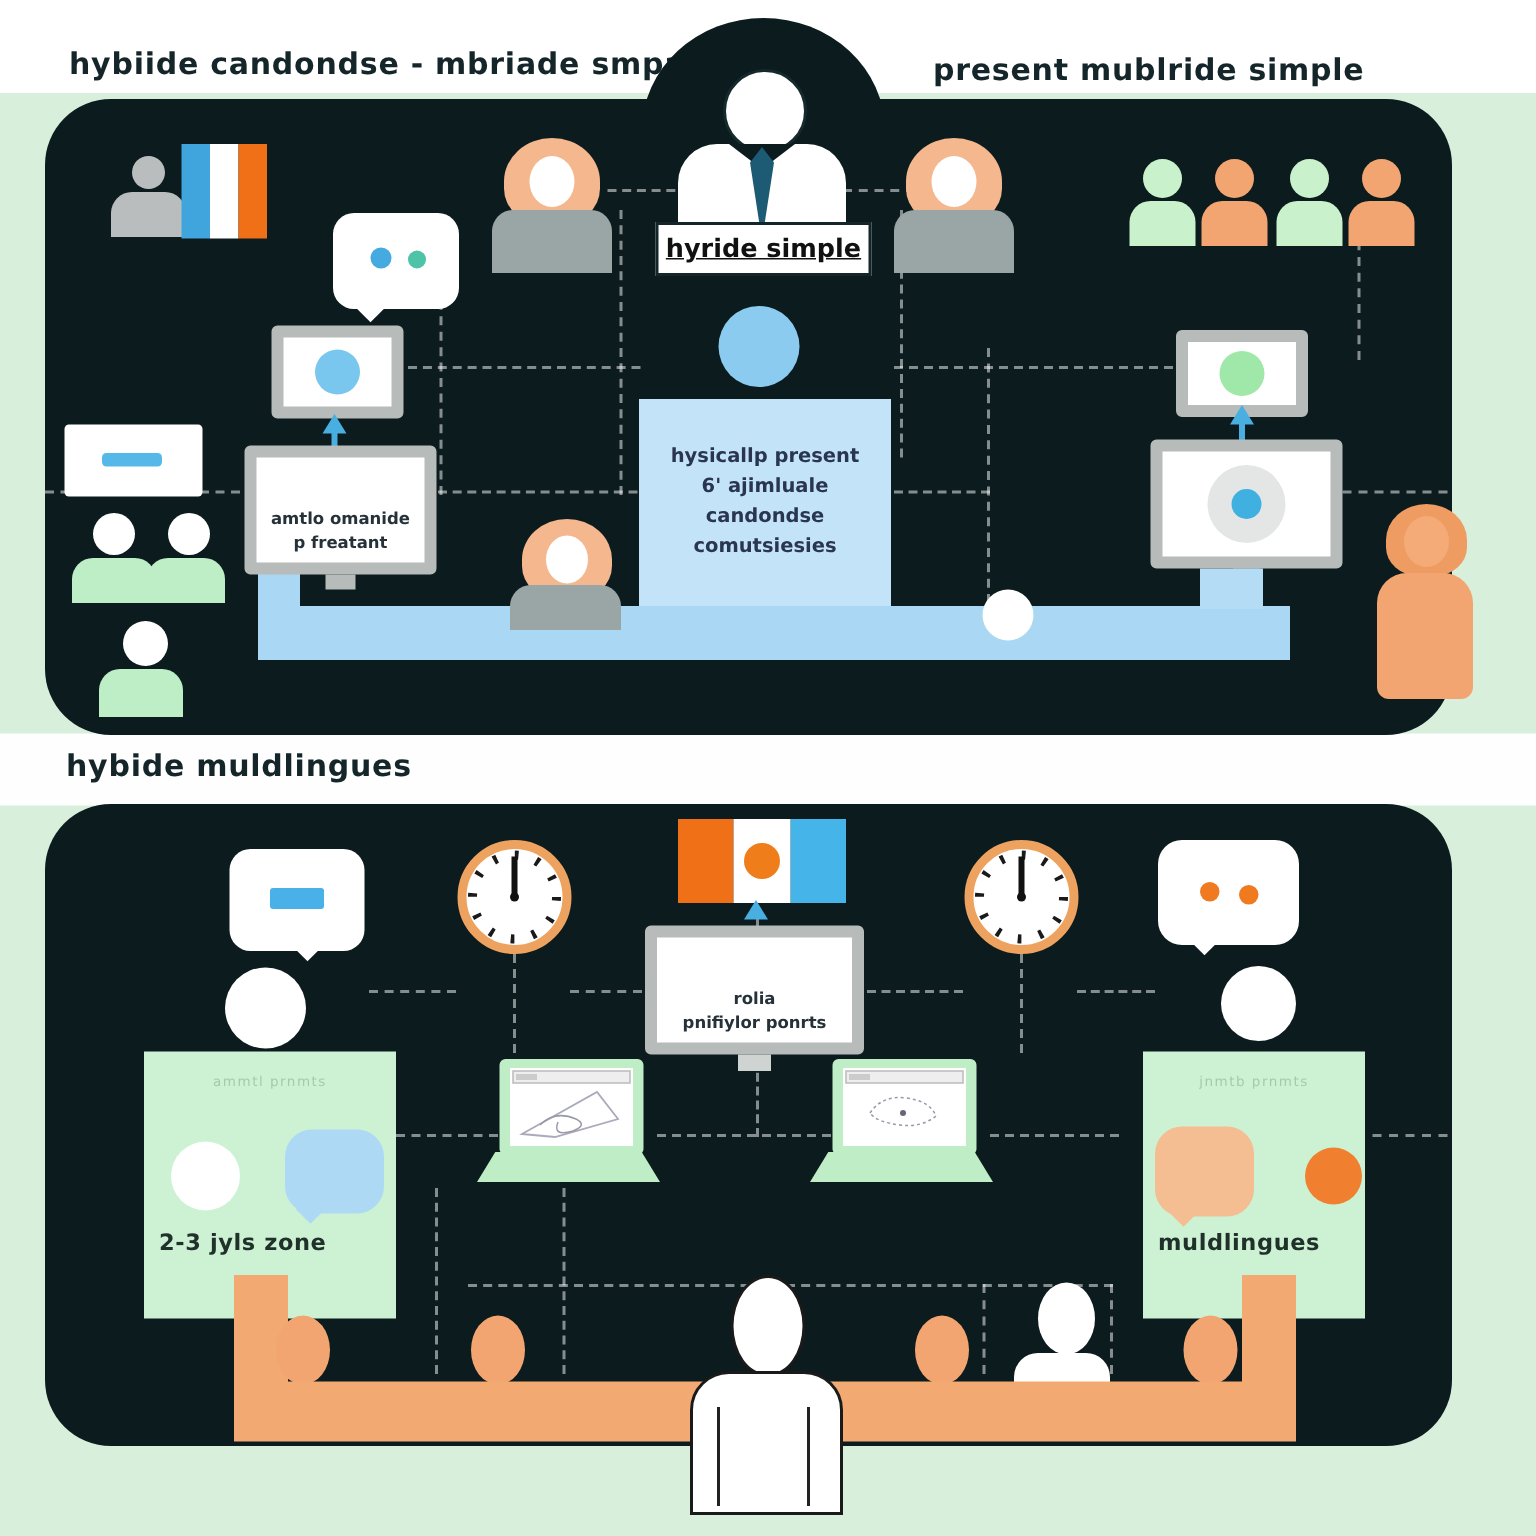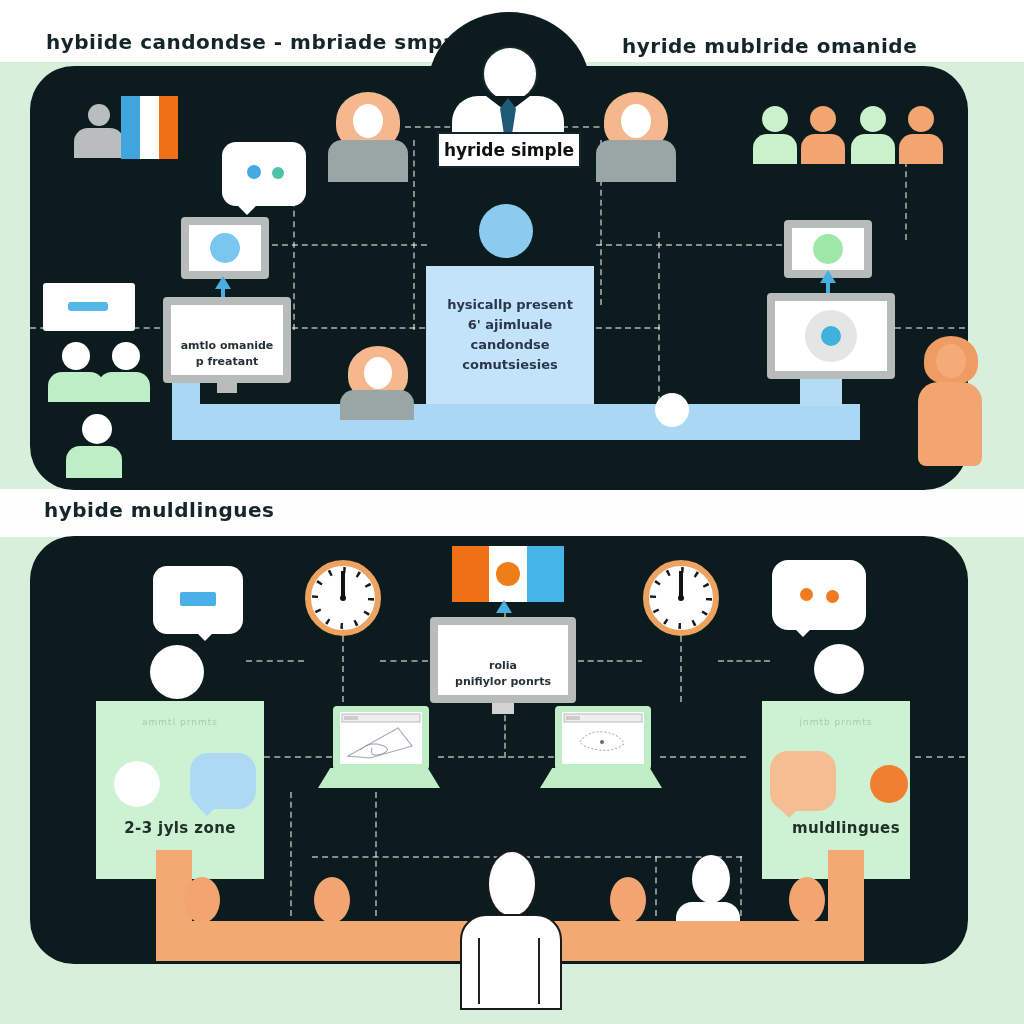--- a/index.html
+++ b/index.html
@@ -15,39 +15,39 @@
            display:flex;align-items:center;justify-content:center;box-sizing:border-box;}
   .mon-text{font-size:11px;font-weight:bold;color:#26323a;text-align:center;line-height:1.45;margin-top:28px;}
   .circ{border-radius:50%;}
   .bubble{background:#fff;border-radius:14px;}
   .tail{width:14px;height:14px;background:#fff;transform:rotate(45deg);}
   .head{border-radius:50%;}
   .body{border-radius:14px 14px 0 0;}
   .arrow-up{width:0;height:0;border-left:8px solid transparent;
             border-right:8px solid transparent;border-bottom:13px solid #49aee0;}
   .stem{width:4px;background:#49aee0;}
-  .zone-label{font-size:15px;font-weight:bold;color:#20302a;text-align:center;letter-spacing:.4px;}
+  .zone-label{font-size:15px;font-weight:bold;color:#20302a;letter-spacing:.4px;}
   .scribble{font-size:9px;color:rgba(90,140,110,.38);text-align:center;letter-spacing:1px;}
   .infobox{background:#c3e4f8;display:flex;flex-direction:column;align-items:center;
            justify-content:center;text-align:center;font-weight:bold;color:#2a3550;
            font-size:13px;line-height:1.55;}
   .namebox{background:#fff;border:2px solid #15262a;display:flex;align-items:center;
            justify-content:center;font-weight:bold;font-size:17px;color:#111;}
 </style>
 </head>
 <body>
 
 <div id="stage">
 
   <div class="abs mint" style="left:0;top:58px;width:1024px;height:966px;"></div>
   <div class="abs" style="left:0;top:0;width:1024px;height:62px;background:#fff;"></div>
   <div class="abs" style="left:0;top:489px;width:1024px;height:48px;background:#fdfefd;"></div>
 
   <div class="abs title" style="left:46px;top:30px;">hybiide candondse - mbriade smpale</div>
-  <div class="abs title" style="left:622px;top:34px;">hyride mublride omanide</div>
+  <div class="abs title" style="left:622px;top:34px;">present mublride simple</div>
   <div class="abs title" style="left:44px;top:498px;">hybide muldlingues</div>
 
   <div class="abs" style="left:428px;top:12px;width:162px;height:150px;background:#0b1b1e;border-radius:50%;"></div>
   <div class="abs panel" style="left:30px;top:66px;width:938px;height:424px;"></div>
 
   <div class="abs dash-h" style="left:405px;top:126px;width:55px;"></div>
   <div class="abs dash-h" style="left:562px;top:126px;width:48px;"></div>
   <div class="abs dash-v" style="left:905px;top:140px;height:100px;"></div>
   <div class="abs dash-h" style="left:272px;top:244px;width:155px;"></div>
   <div class="abs dash-h" style="left:596px;top:244px;width:186px;"></div>
@@ -60,21 +60,21 @@
   <div class="abs dash-h" style="left:596px;top:327px;width:64px;"></div>
   <div class="abs dash-h" style="left:895px;top:327px;width:70px;"></div>
 
   <div class="abs" style="left:172px;top:366px;width:28px;height:42px;background:#aad7f3;"></div>
   <div class="abs" style="left:172px;top:404px;width:688px;height:36px;background:#aad7f3;"></div>
 
   <div class="abs head" style="left:482px;top:46px;width:52px;height:52px;background:#fff;border:2px solid #16292c;"></div>
   <div class="abs" style="left:452px;top:96px;width:112px;height:56px;background:#fff;border-radius:26px 26px 0 0;"></div>
   <div class="abs" style="left:486px;top:96px;width:44px;height:28px;background:#0b1b1e;clip-path:polygon(0 0,100% 0,50% 60%);"></div>
   <div class="abs" style="left:500px;top:98px;width:16px;height:52px;background:#1d5a74;clip-path:polygon(50% 0,100% 20%,60% 100%,40% 100%,0 20%);"></div>
-  <div class="abs namebox" style="left:437px;top:132px;width:140px;height:32px;">
+  <div class="abs namebox" style="left:437px;top:148px;width:140px;height:32px;text-decoration:underline;">
     <span>hyride simple</span>
   </div>
 
   <div class="abs head" style="left:88px;top:104px;width:22px;height:22px;background:#b9bdbd;"></div>
   <div class="abs body" style="left:74px;top:128px;width:50px;height:30px;background:#b9bdbd;"></div>
   <div class="abs" style="left:121px;top:96px;width:57px;height:63px;display:flex;">
     <div style="flex:1;background:#3fa5dc;"></div>
     <div style="flex:1;background:#fff;"></div>
     <div style="flex:1;background:#f07018;"></div>
   </div>

